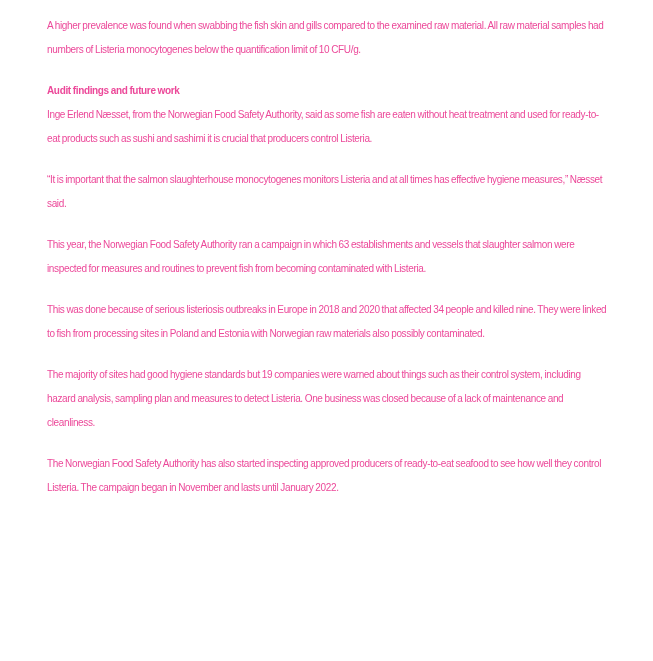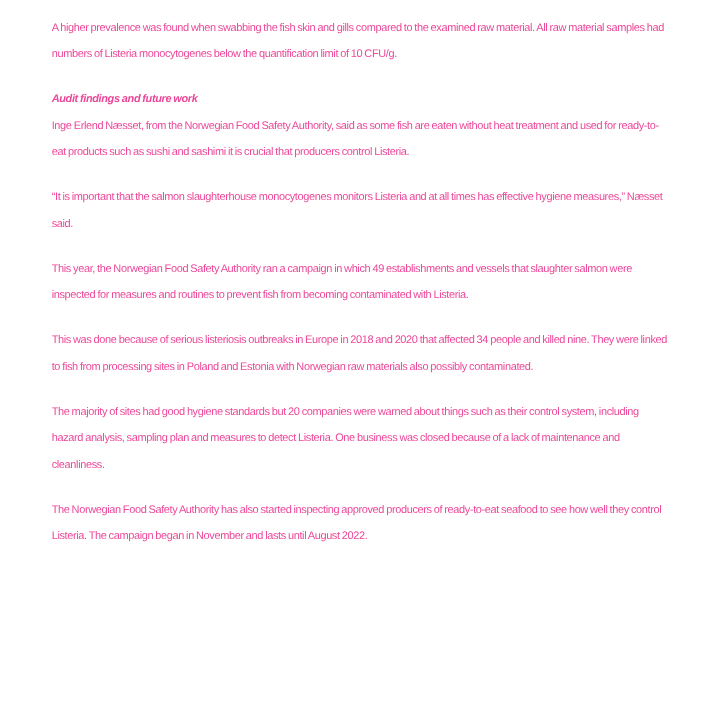--- a/index.html
+++ b/index.html
@@ -24,33 +24,32 @@
       color: #ec4899;
       letter-spacing: -0.35px;
       word-spacing: -0.5px;
     }
     .article p {
       margin: 0 0 17px 0;
     }
     .article .subhead {
       font-weight: bold;
       display: block;
-      font-style: italic;
     }
     .article p.with-head {
       margin-top: 0;
     }
   </style>
 </head>
 <body>
 
 <div class="article">
   <p>A higher prevalence was found when swabbing the fish skin and gills compared to the examined raw material. All raw material samples had numbers of Listeria monocytogenes below the quantification limit of 10 CFU/g.</p>
   <p class="with-head">
     <span class="subhead">Audit findings and future work</span>
     <span>Inge Erlend Næsset, from the Norwegian Food Safety Authority, said as some fish are eaten without heat treatment and used for ready-to-eat products such as sushi and sashimi it is crucial that producers control Listeria.</span>
   </p>
   <p>“It is important that the salmon slaughterhouse monocytogenes monitors Listeria and at all times has effective hygiene measures,” Næsset said.</p>
-  <p>This year, the Norwegian Food Safety Authority ran a campaign in which 49 establishments and vessels that slaughter salmon were inspected for measures and routines to prevent fish from becoming contaminated with Listeria.</p>
+  <p>This year, the Norwegian Food Safety Authority ran a campaign in which 63 establishments and vessels that slaughter salmon were inspected for measures and routines to prevent fish from becoming contaminated with Listeria.</p>
   <p>This was done because of serious listeriosis outbreaks in Europe in 2018 and 2020 that affected 34 people and killed nine. They were linked to fish from processing sites in Poland and Estonia with Norwegian raw materials also possibly contaminated.</p>
-  <p>The majority of sites had good hygiene standards but 20 companies were warned about things such as their control system, including hazard analysis, sampling plan and measures to detect Listeria. One business was closed because of a lack of maintenance and cleanliness.</p>
-  <p>The Norwegian Food Safety Authority has also started inspecting approved producers of ready-to-eat seafood to see how well they control Listeria. The campaign began in November and lasts until August 2022.</p>
+  <p>The majority of sites had good hygiene standards but 19 companies were warned about things such as their control system, including hazard analysis, sampling plan and measures to detect Listeria. One business was closed because of a lack of maintenance and cleanliness.</p>
+  <p>The Norwegian Food Safety Authority has also started inspecting approved producers of ready-to-eat seafood to see how well they control Listeria. The campaign began in November and lasts until January 2022.</p>
 </div>
 
 </body></html>

